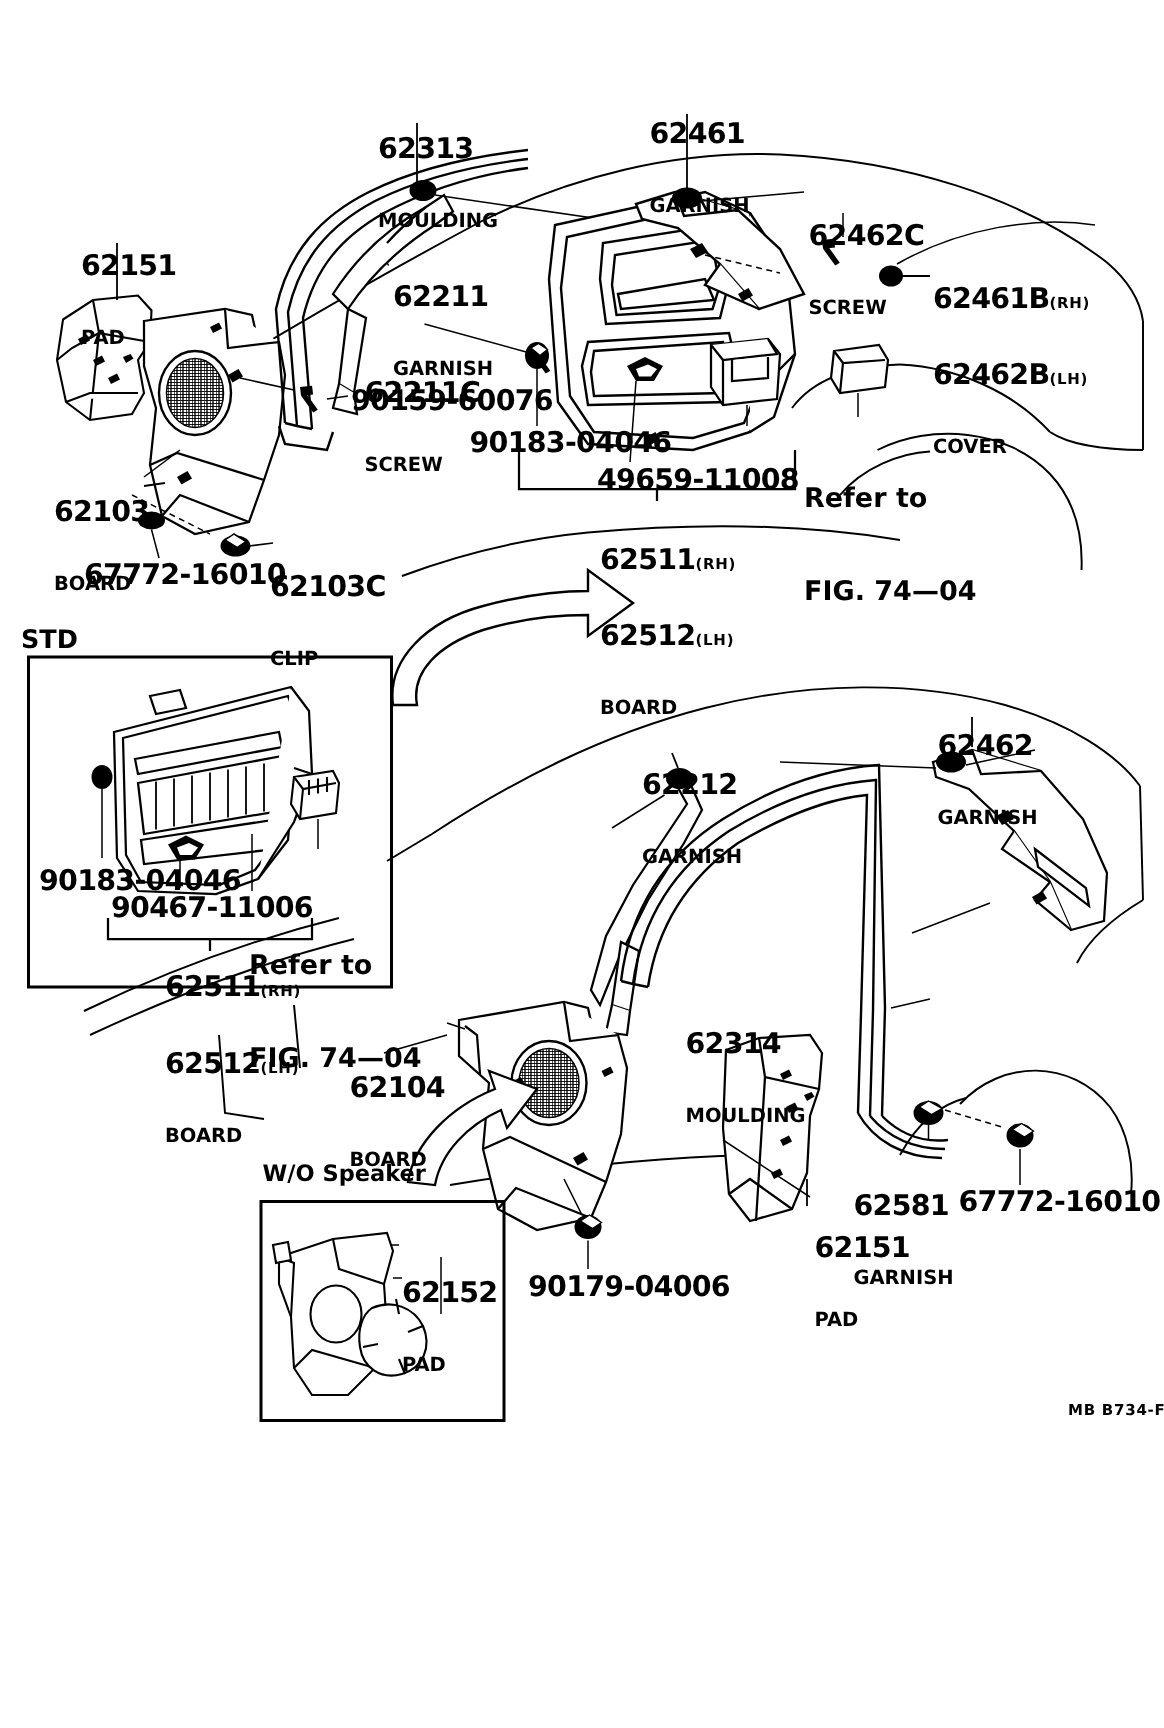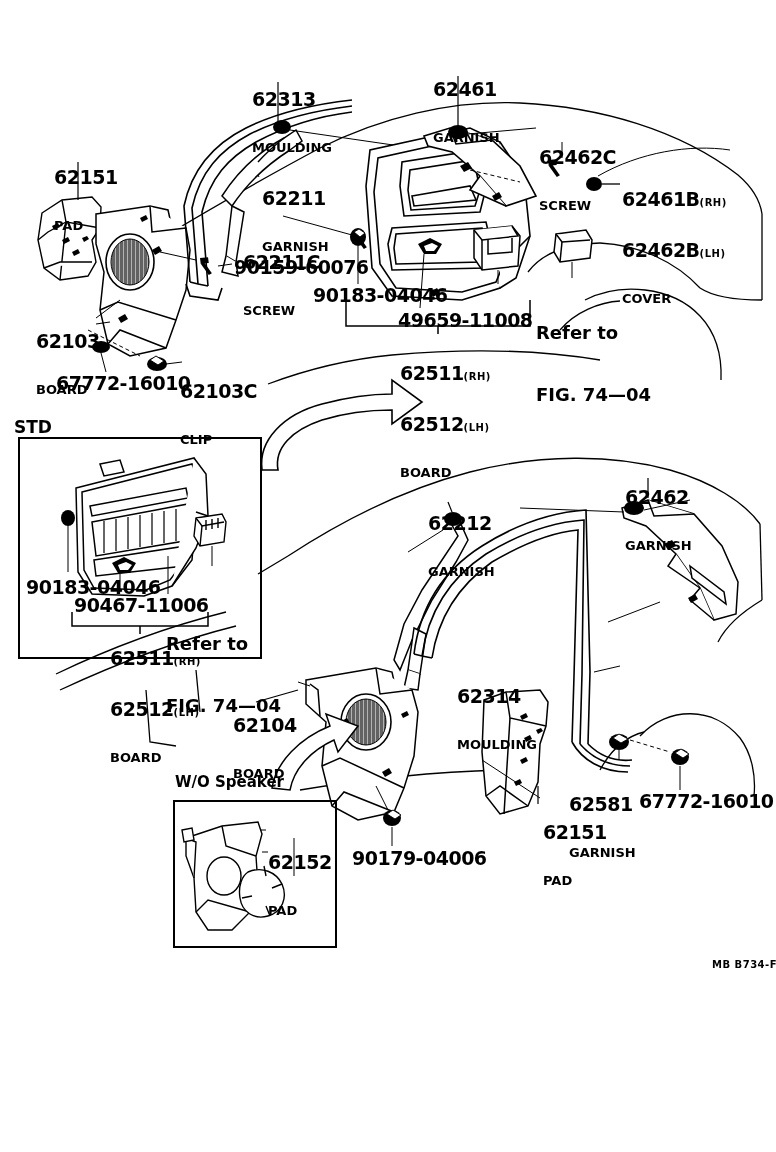--- a/index.html
+++ b/index.html
@@ -537,15 +537,15 @@
     <div class="name">PAD</div>
   </div>
 
   <div class="lbl code" style="left:639px;top:792px;">67772-16010</div>
   <div class="lbl code" style="left:352px;top:849px;">90179-04006</div>
 
   <div class="lbl spk" style="left:175px;top:775px;">W/O Speaker</div>
 
   <div class="boxstd" style="left:173px;top:800px;width:164px;height:148px;"></div>
 
-  <div class="lbl footer" style="left:712px;top:960px;">MB B734-F</div>
+  <div class="lbl footer" style="left:712px;top:936px;">MB B734-F</div>
 
 </div>
 
 </body></html>

